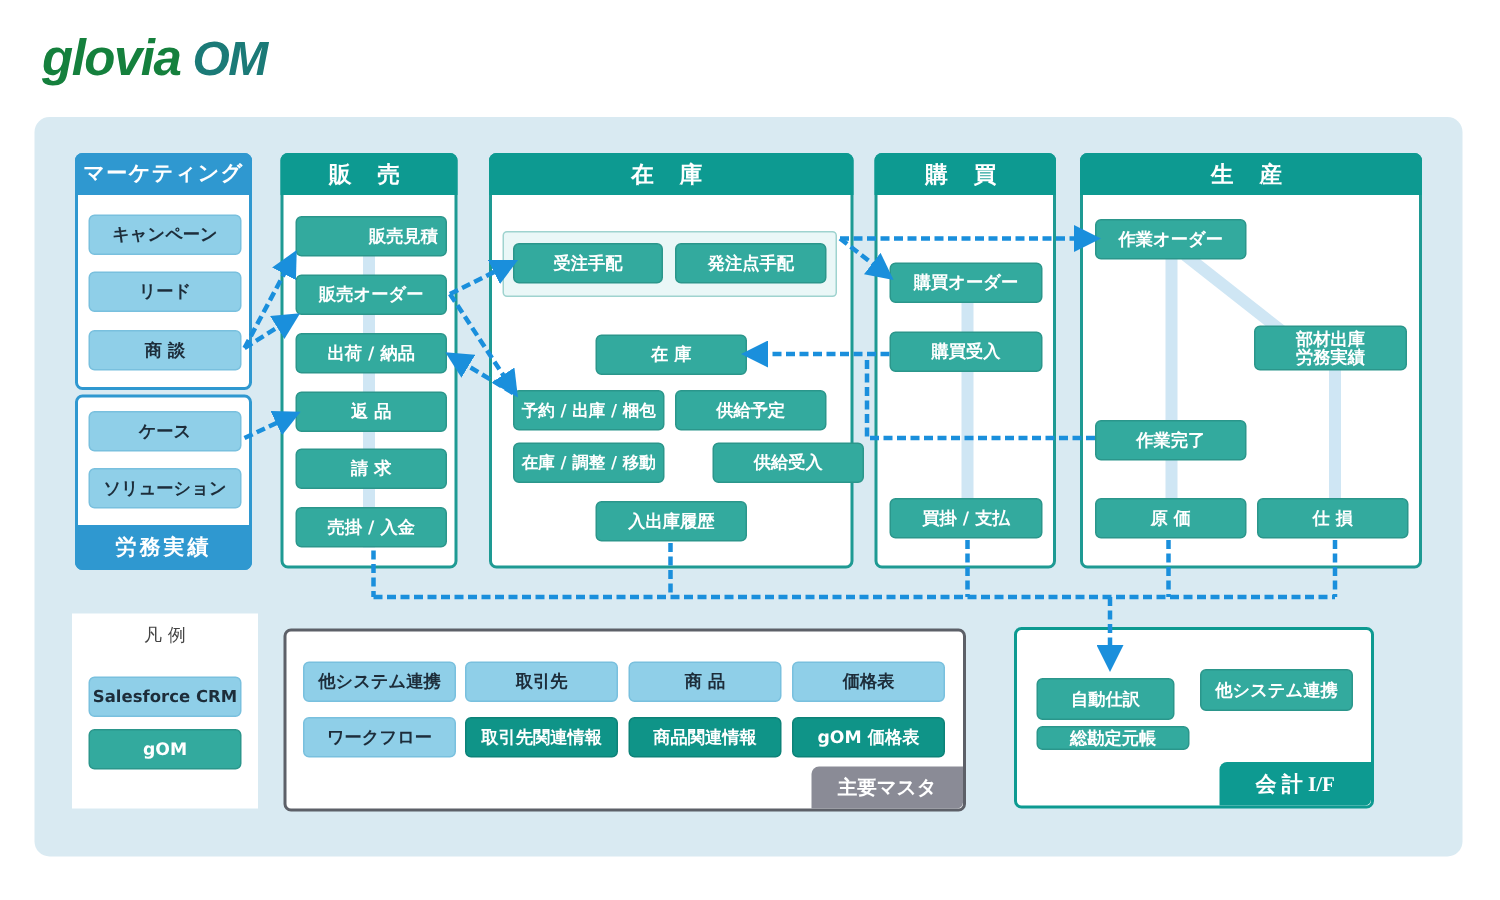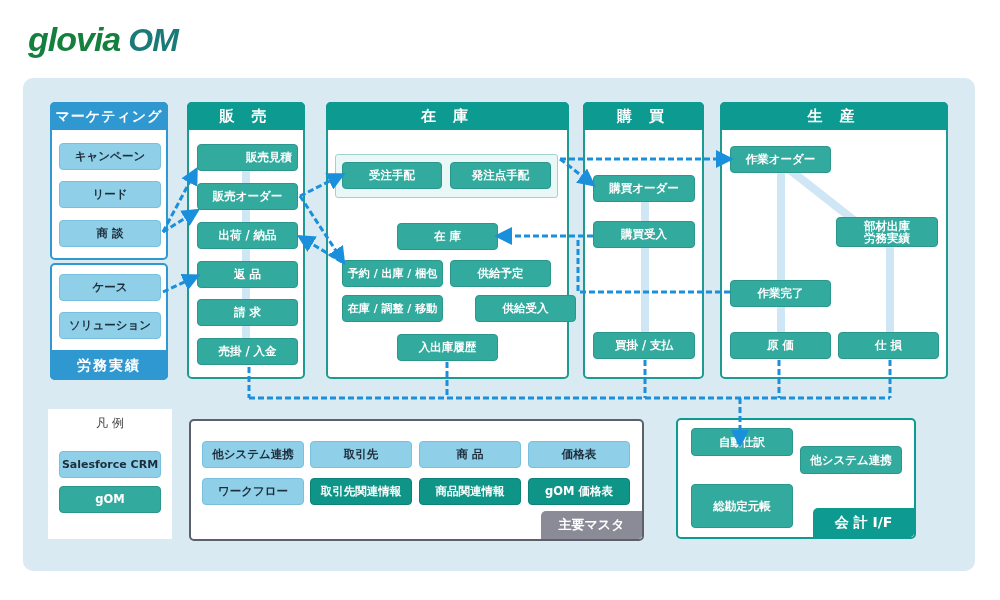--- a/index.html
+++ b/index.html
@@ -13,21 +13,21 @@
   .panel.blue{border-color:#2f98d0;}
   .phead{position:absolute;left:-2px;right:-2px;top:-2px;height:28px;background:#0d9a91;border-radius:5px 5px 0 0;color:#fff;font-weight:bold;font-size:15px;text-align:center;line-height:28px;letter-spacing:6px;}
   .phead.blue{background:#2f98d0;letter-spacing:1px;font-size:14px;}
   .pfoot{position:absolute;left:-2px;right:-2px;bottom:-2px;height:30px;background:#2f98d0;border-radius:0 0 5px 5px;color:#fff;font-weight:bold;font-size:14px;text-align:center;line-height:30px;letter-spacing:2px;}
   .box{border-radius:4px;font-weight:bold;font-size:11.5px;text-align:center;display:flex;align-items:center;justify-content:center;line-height:13px;white-space:nowrap;}
   .g{background:#33aa9e;color:#fff;border:1px solid #2b968b;}
   .gd{background:#0f9488;color:#fff;border:1px solid #0c8278;}
   .lb{background:#8fcfe8;color:#1d2d3a;border:1px solid #79c0de;}
   .subbox{background:#eaf7f7;border:1px solid #9fd3cf;border-radius:3px;}
   .tag-gray{background:#8a8b96;color:#fff;font-weight:bold;font-size:13px;display:flex;align-items:center;justify-content:center;border-radius:5px 0 4px 0;}
-  .tag-teal{background:#0d9a91;color:#fff;font-weight:bold;font-size:14px;display:flex;align-items:center;justify-content:center;border-radius:5px 0 4px 0;}
+  .tag-teal{background:#0d9a91;color:#fff;font-weight:bold;font-size:14px;display:flex;align-items:center;justify-content:center;border-radius:5px 0 4px 0;font-family:Liberation Serif, serif;}
   .legend{background:#fff;}
   svg.conn{position:absolute;left:0;top:0;pointer-events:none;}
 </style>
 </head>
 <body>
 
 <div class="abs logo"><span class="a">glovia</span><span class="b">OM</span></div>
 
 <div class="abs bg"></div>
 
@@ -106,23 +106,23 @@
 <div class="abs box lb" style="left:310px;top:441px;width:102px;height:27px;">取引先</div>
 <div class="abs box lb" style="left:419px;top:441px;width:102px;height:27px;">商 品</div>
 <div class="abs box lb" style="left:528px;top:441px;width:102px;height:27px;">価格表</div>
 <div class="abs box lb" style="left:202px;top:478px;width:102px;height:27px;">ワークフロー</div>
 <div class="abs box gd" style="left:310px;top:478px;width:102px;height:27px;">取引先関連情報</div>
 <div class="abs box gd" style="left:419px;top:478px;width:102px;height:27px;">商品関連情報</div>
 <div class="abs box gd" style="left:528px;top:478px;width:102px;height:27px;">gOM 価格表</div>
 <div class="abs tag-gray" style="left:541px;top:511px;width:101px;height:28px;">主要マスタ</div>
 
 <div class="abs" style="left:676px;top:418px;width:240px;height:121px;background:#fff;border:2px solid #0d9a91;border-radius:5px;"></div>
-<div class="abs box g" style="left:691px;top:428px;width:102px;height:28px;">自動仕訳</div>
+<div class="abs box g" style="left:691px;top:452px;width:92px;height:28px;">自動仕訳</div>
 <div class="abs box g" style="left:800px;top:446px;width:102px;height:28px;">他システム連携</div>
-<div class="abs box g" style="left:691px;top:484px;width:102px;height:44px;">総勘定元帳</div>
+<div class="abs box g" style="left:691px;top:484px;width:102px;height:16px;">総勘定元帳</div>
 <div class="abs tag-teal" style="left:813px;top:508px;width:101px;height:29px;">会 計 I/F</div>
 
 <svg class="conn" width="1000" height="600">
   <defs>
     <marker id="ah" markerWidth="6" markerHeight="6" refX="4" refY="3" orient="auto">
         <path d="M0,0 L6,3 L0,6 z" fill="#1a8fdc"></path>
       </marker>
   </defs>
   <g stroke="#1a8fdc" stroke-width="3" stroke-dasharray="6,3" fill="none">
     <path d="M163 232 L195 172" marker-end="url(#ah)"></path>

